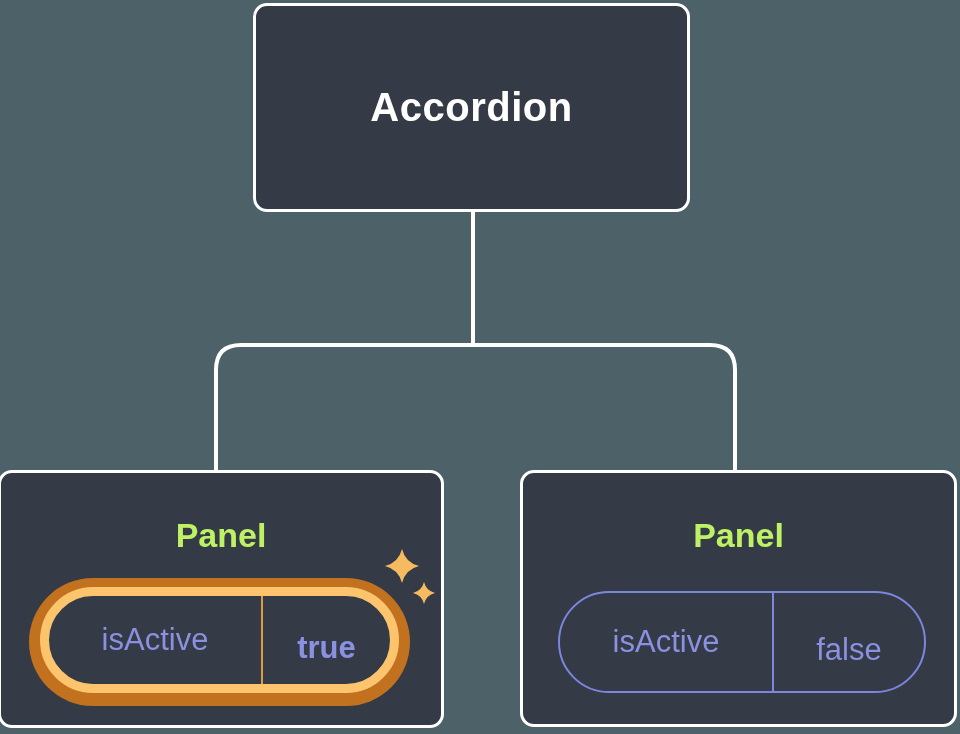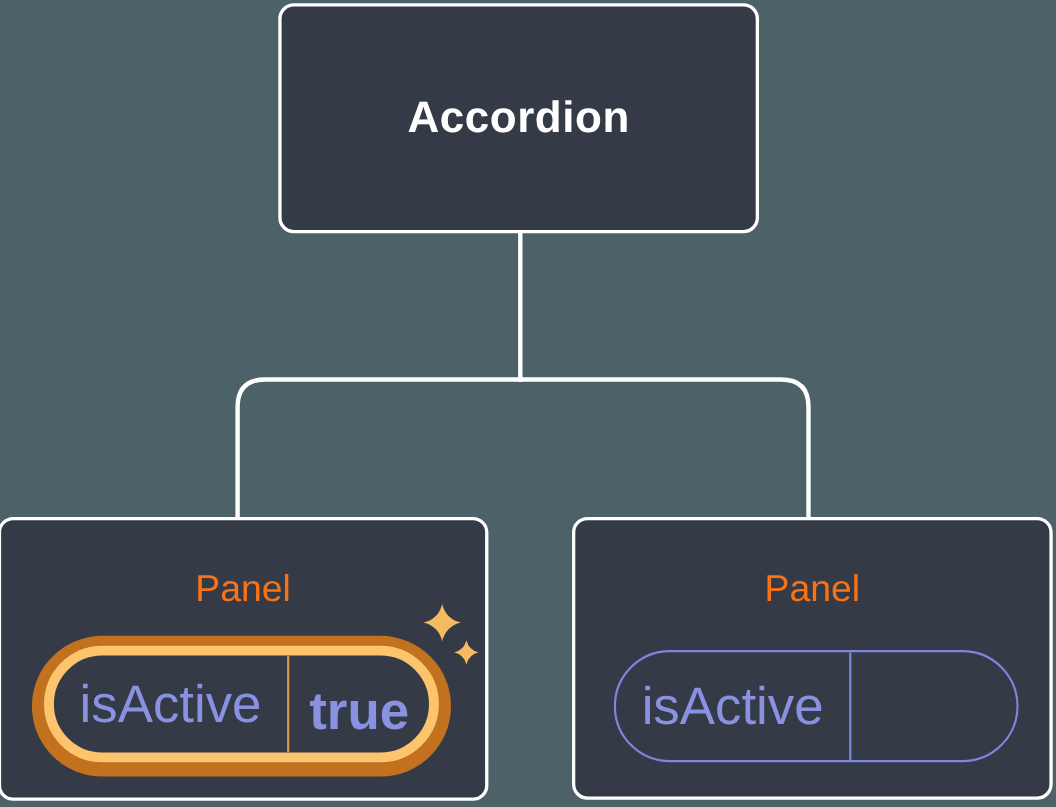--- a/index.html
+++ b/index.html
@@ -31,23 +31,23 @@
     font-weight: 600;
     letter-spacing: 0.5px;
   }
 
   .panel-active   { left: -2px;  top: 470px; width: 446px; height: 258px; }
   .panel-inactive { left: 520px; top: 470px; width: 437px; height: 257px; }
 
   .panel-title {
     position: absolute; left: 0; right: 0; top: 40px;
     text-align: center;
-    color: #f97316;
+    color: #bef264;
     font-size: 34px;
-    font-weight: 400;
+    font-weight: 700;
     line-height: 44px;
   }
 
   .pill {
     position: absolute;
     box-sizing: border-box;
     display: flex;
     align-items: stretch;
     overflow: hidden;
   }
@@ -67,21 +67,21 @@
   .cell-key {
     width: 212px;
     display: flex; align-items: center; justify-content: center;
   }
   .cell-value {
     flex: 1;
     display: flex; align-items: center; justify-content: center; margin-top: 15px;
   }
   .prop-text {
     color: #8a91e0;
-    font-size: 48px;
+    font-size: 31px;
     font-weight: 400;
   }
   .prop-value-bold { font-weight: 700; }
 
   .divider { width: 2px; }
   .divider-gold   { background: #dd9b46; }
   .divider-purple { background: #7d86de; }
 
   .sparkles {
     position: absolute;
@@ -123,16 +123,19 @@
   </div>
 
   <div class="node panel-inactive">
     <div class="panel-title">Panel</div>
 
     <div class="pill pill-inactive">
       <div class="cell-key">
         <span class="prop-text">isActive</span>
       </div>
       <div class="divider divider-purple"></div>
+      <div class="cell-value">
+        <span class="prop-text">false</span>
+      </div>
     </div>
   </div>
 
 </div>
 
 </body></html>

